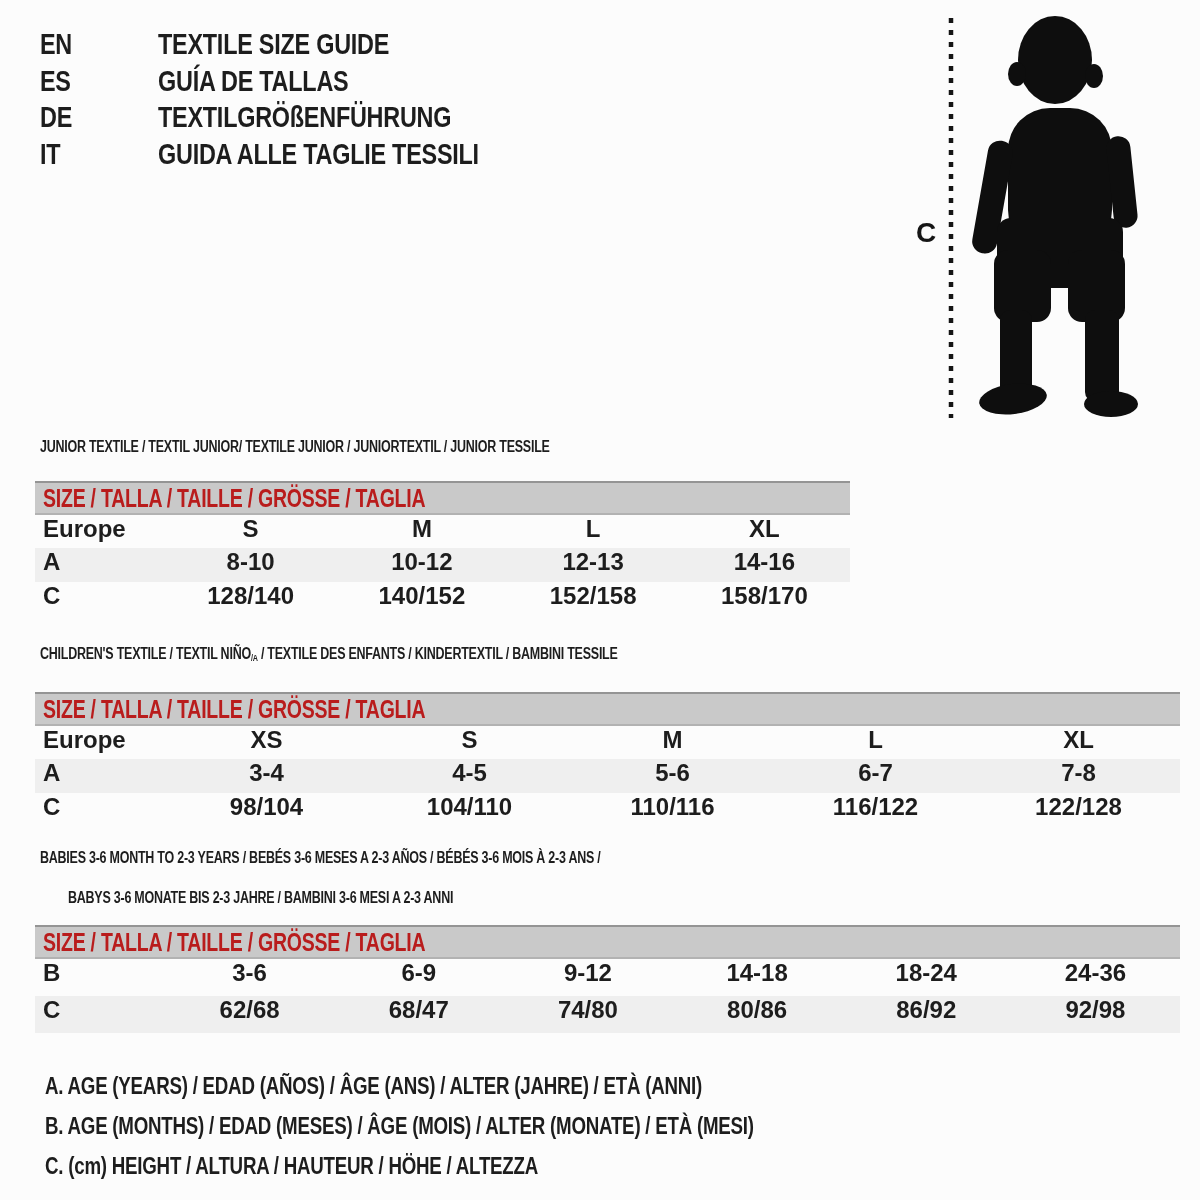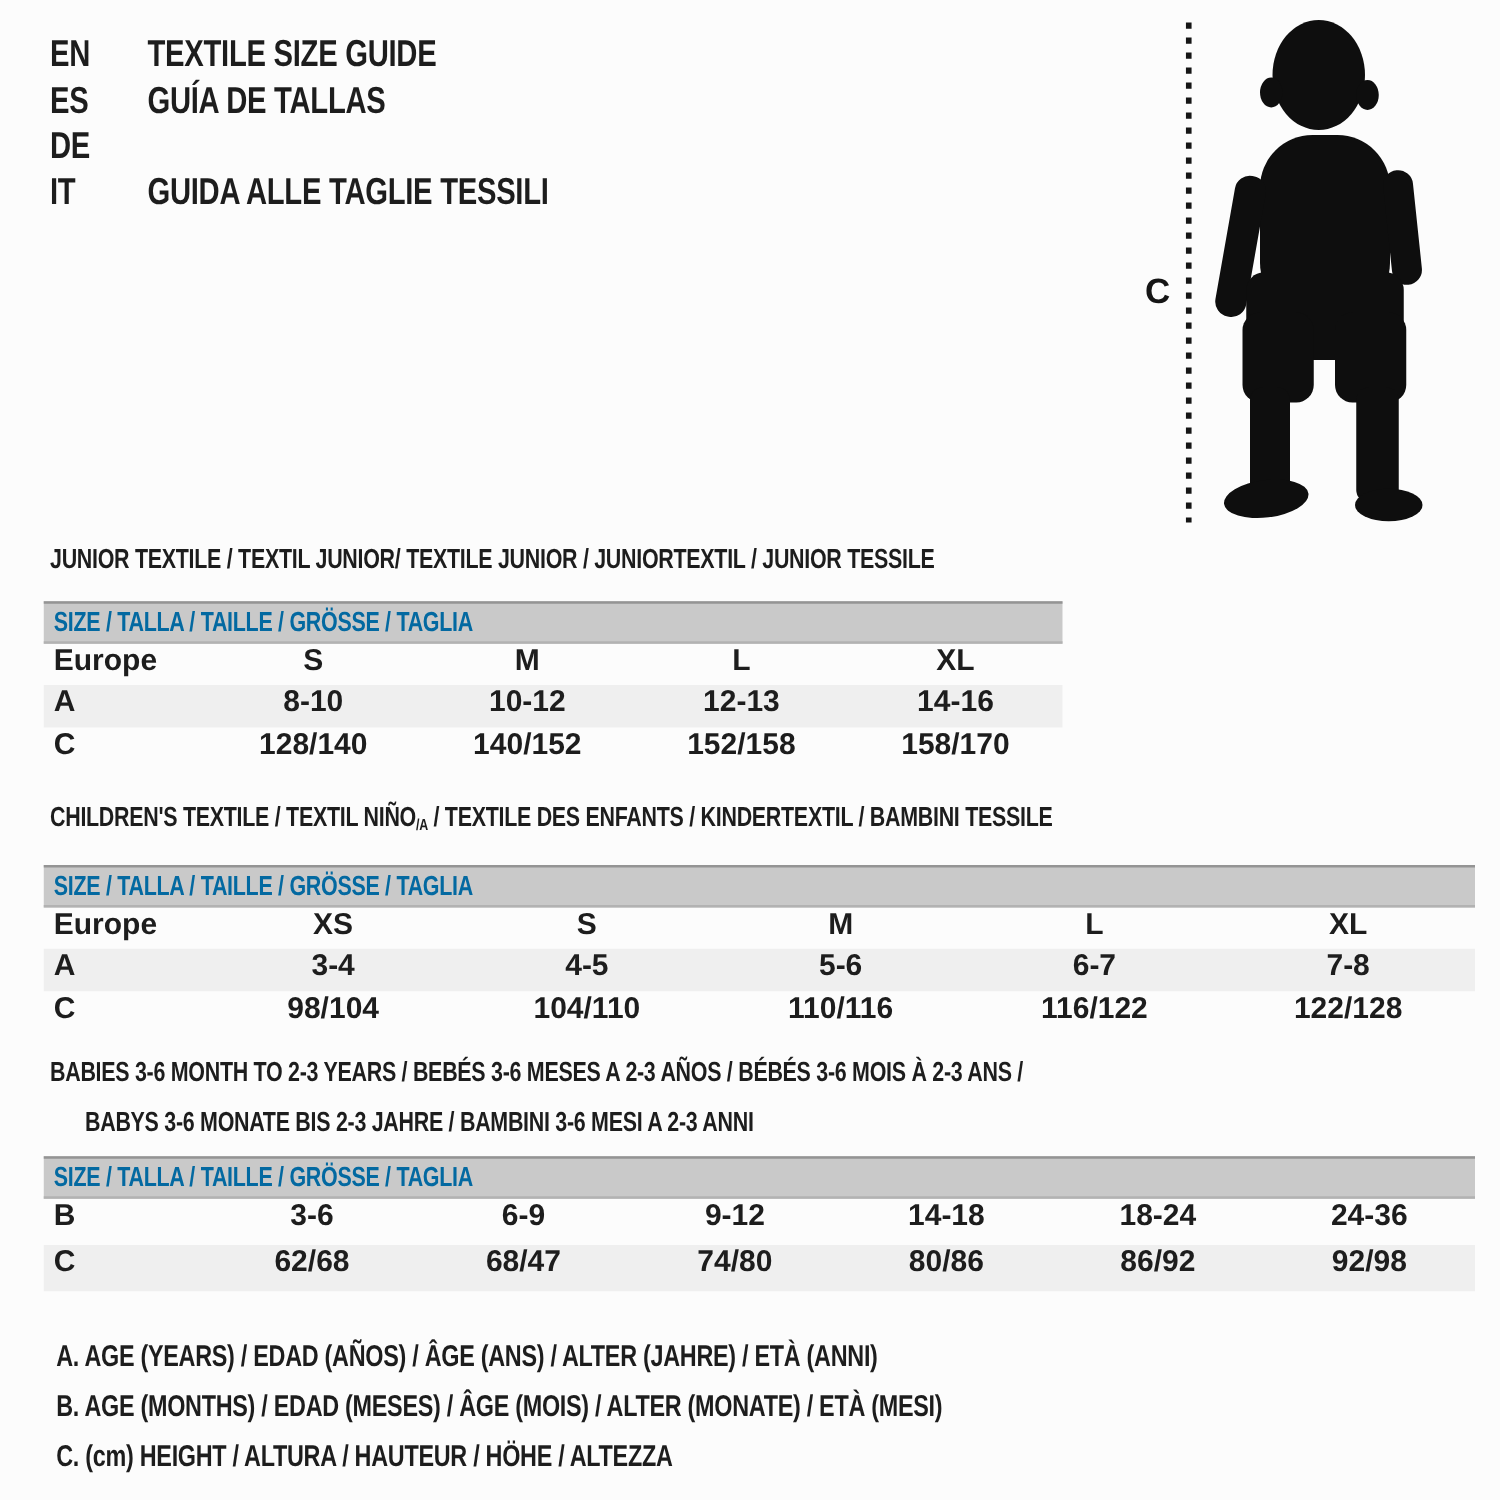--- a/index.html
+++ b/index.html
@@ -8,36 +8,36 @@
     background:var(--page-bg,#fcfcfc);
     color:var(--text,#1d1d1d);
     font-family:"Liberation Sans",sans-serif;
     font-weight:700;
   }
   
   .cond{display:inline-block;transform:scaleX(0.78);transform-origin:0 50%;white-space:nowrap;letter-spacing:-0.3px;}
 
   
   .lang-block{position:absolute;left:40px;top:26px;}
-  .lang-row{display:flex;align-items:center;height:36.6px;font-size:30px;}
+  .lang-row{display:flex;align-items:center;height:36.6px;font-size:30px;gap:40px;}
   .lang-code{flex:0 0 78px;}
 
   
   .figure-wrap{position:absolute;left:880px;top:0;width:320px;height:440px;}
 
   
-  .sec-title{position:absolute;left:40px;margin:0;font-size:22px;line-height:26px;font-weight:700;}
+  .sec-title{position:absolute;left:40px;margin:0;font-size:16px;line-height:26px;font-weight:700;}
   .sub{font-size:0.58em;vertical-align:-0.25em;}
 
   .size-table{position:absolute;left:35px;}
   .size-bar{
     background:var(--bar-bg,#c9c9c9);
     border-top:2px solid #949494;border-bottom:2px solid #b2b2b2;
     box-sizing:border-box;height:34px;line-height:30px;
-    padding-left:8px;font-size:22px;color:#0369a1;
+    padding-left:8px;font-size:25px;color:#b91c1c;
   }
   .trow{display:flex;font-size:24px;}
   .trow.shaded{background:var(--row-bg,#efefef);}
   .row-label{flex:0 0 130px;padding-left:8px;box-sizing:border-box;}
   .cell{flex:1;text-align:center;}
 
   #table-junior{top:481px;width:815px;}
   #table-junior .trow{height:33.4px;}
   #table-children{top:692px;width:1145px;}
   #table-children .trow{height:33.4px;}
@@ -60,20 +60,21 @@
     <div class="lang-row">
       <span class="lang-code"><span class="cond">EN</span></span>
       <span class="lang-title"><span class="cond">TEXTILE SIZE GUIDE</span></span>
     </div>
     <div class="lang-row">
       <span class="lang-code"><span class="cond">ES</span></span>
       <span class="lang-title"><span class="cond">GUÍA DE TALLAS</span></span>
     </div>
     <div class="lang-row">
       <span class="lang-code"><span class="cond">DE</span></span>
+      <span class="lang-title"><span class="cond">TEXTILGRÖßENFÜHRUNG</span></span>
     </div>
     <div class="lang-row">
       <span class="lang-code"><span class="cond">IT</span></span>
       <span class="lang-title"><span class="cond">GUIDA ALLE TAGLIE TESSILI</span></span>
     </div>
   </div>
 
 <div class="figure-wrap">
   <svg width="320" height="440" viewBox="0 0 320 440">
     <line x1="71" y1="18" x2="71" y2="418" stroke="#151515" stroke-width="4.5" stroke-dasharray="5 7"></line>

